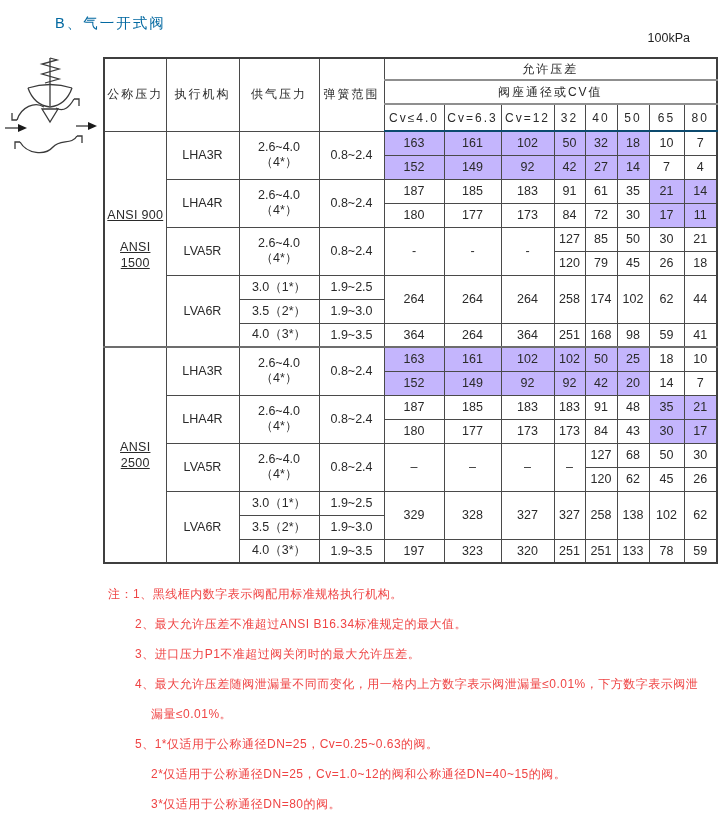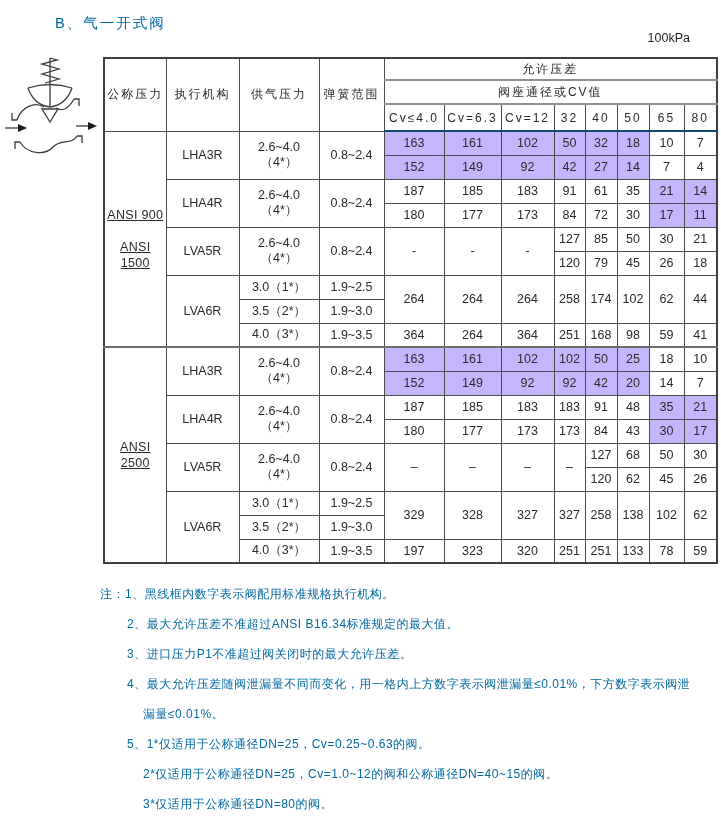--- a/index.html
+++ b/index.html
@@ -36,22 +36,22 @@
   td.g{background:#c4b5fd;}
   td.ft{border-top:2px solid #1a1a1a;}
   td.fb{border-bottom:2px solid #1a1a1a;}
   td.fl{border-left:2px solid #1a1a1a;}
   td.fr{border-right:2px solid #1a1a1a;}
   tr.bs td{border-top:2px solid #6d6d6d;}
   td.ml{white-space:pre-line;line-height:15px;font-size:12px;}
   td.pc{white-space:pre-line;line-height:16px;font-size:12px;letter-spacing:0.3px;text-decoration:underline;}
   .notes{position:absolute;left:100px;top:588px;width:615px;}
   .note-line{
-    font-size:12px;color:#0369a1;line-height:13px;margin-bottom:17px;
-    letter-spacing:0.5px;white-space:nowrap;
+    font-size:12px;color:#ef4444;line-height:13px;margin-bottom:17px;
+    letter-spacing:0.5px;white-space:nowrap;margin-left:8px;
   }
   .ind0{padding-left:0;}
   .ind1{padding-left:27px;}
   .ind2{padding-left:43px;}
 </style>
 </head>
 <body>
 
 <div class="title">B、气一开式阀</div>
 <div class="unit">100kPa</div>

